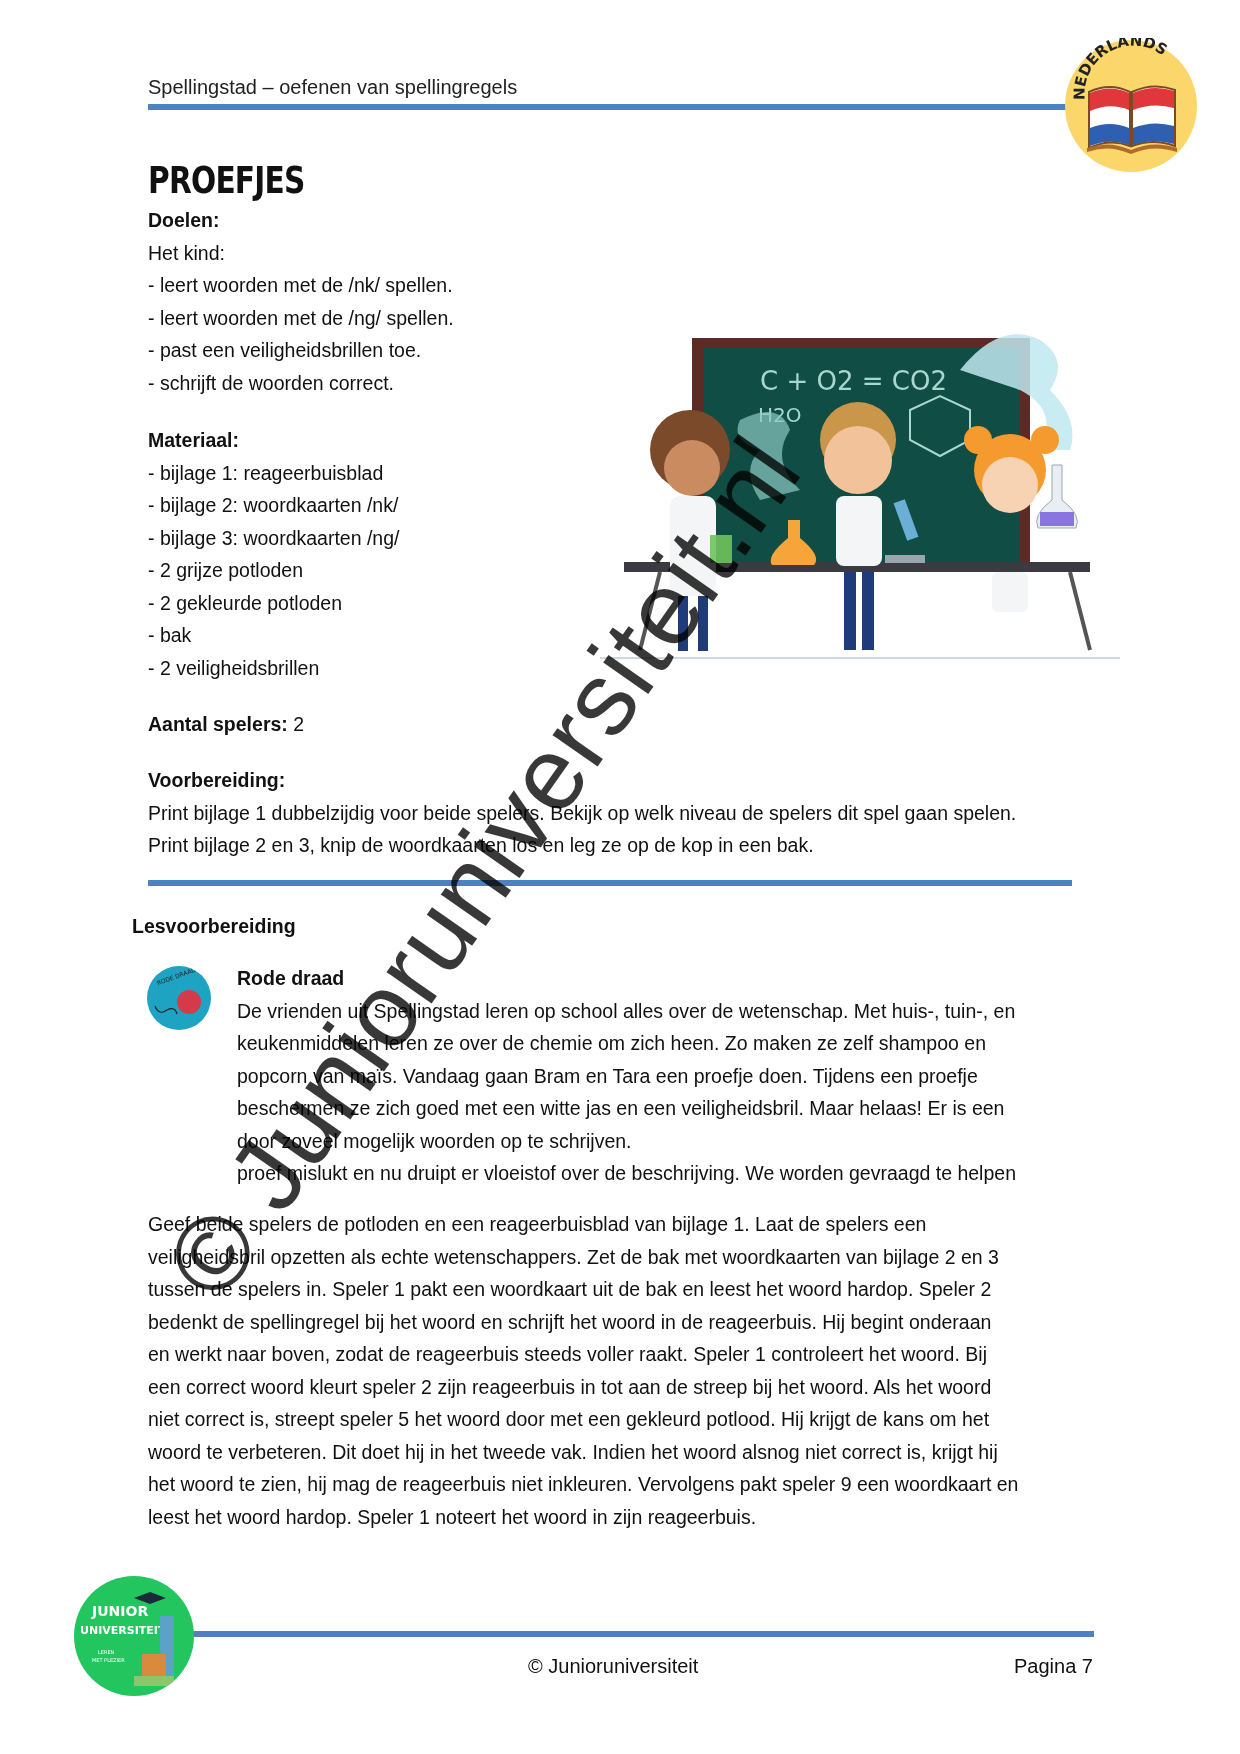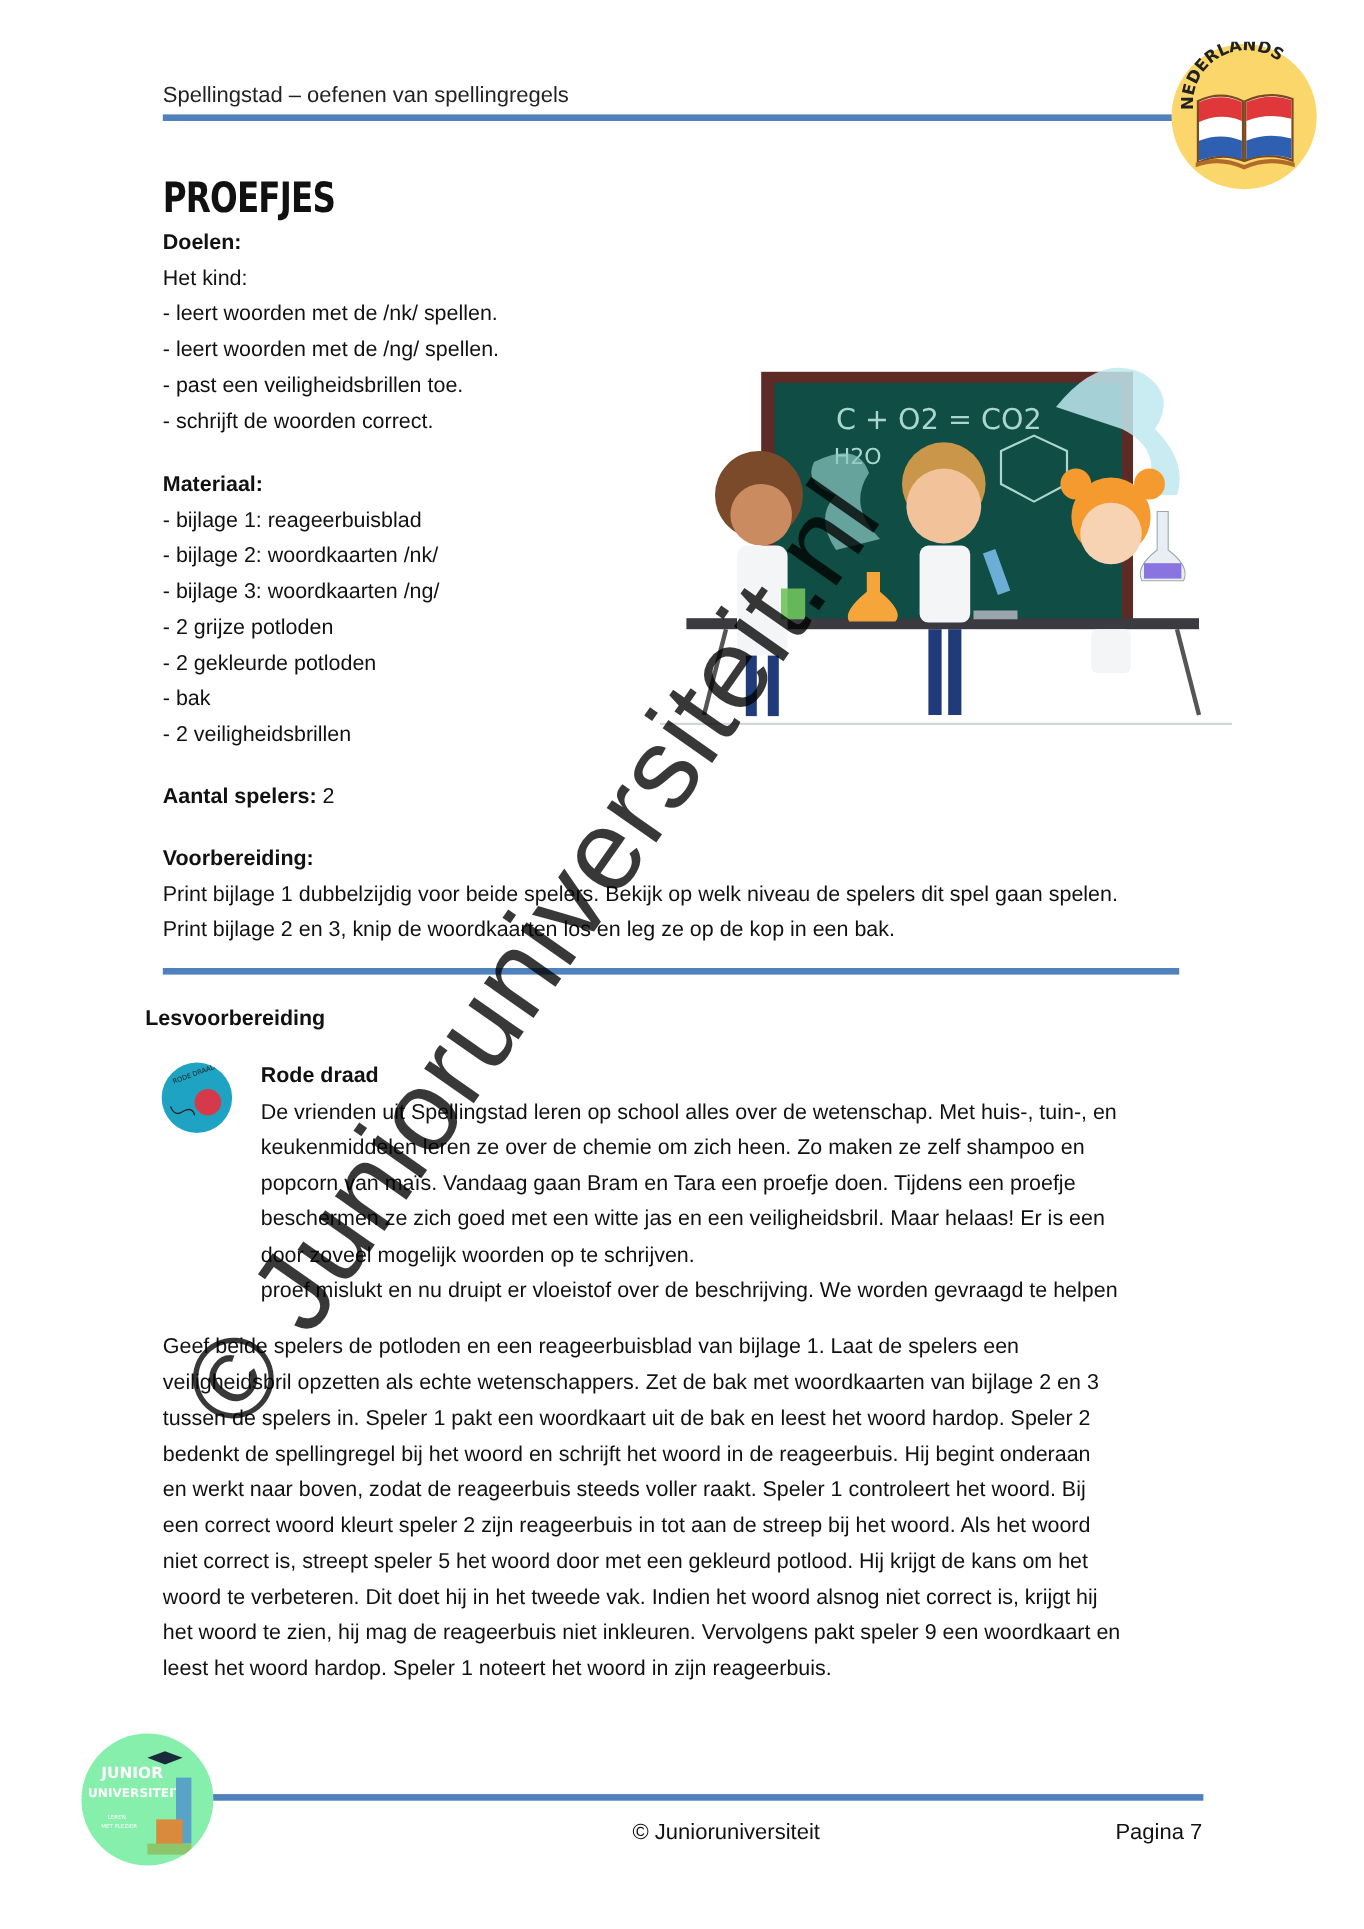--- a/index.html
+++ b/index.html
@@ -9,21 +9,21 @@
     .header-title { left: 148px; top: 76px; font-size: 20px; color: #222; }
     .rule { background: #4f81bd; height: 6px; }
     .h-title { left: 148px; top: 158px; font-family: "DejaVu Sans", sans-serif; font-weight: bold;
                font-size: 38px; letter-spacing: -1px; transform: scaleX(0.78); transform-origin: left;
                color: #111; }
     .text { font-size: 19.5px; line-height: 32.5px; color: #111; }
     .bold { font-weight: bold; }
     .line { white-space: nowrap; }
     .para { left: 148px; width: 960px; }
     .para2 { left: 237px; width: 870px; }
-    .footer-copy { left: 528px; top: 1655px; font-size: 20px; margin-left: 47px; }
+    .footer-copy { left: 528px; top: 1655px; font-size: 20px; }
     .footer-page { left: 1014px; top: 1655px; font-size: 20px; }
     .watermark { left: 240px; top: 1200px; transform-origin: left bottom; transform: rotate(-55deg);
                  font-size: 104px; color: rgba(0,0,0,0.78); white-space: nowrap; font-family: "Liberation Sans", sans-serif;
                  pointer-events: none; letter-spacing: 1px; }
     .logo-round { border-radius: 50%; overflow: hidden; }
   </style>
 </head>
 <body>
 
 <div class="abs header-title">Spellingstad – oefenen van spellingregels</div>
@@ -156,21 +156,21 @@
   <div class="line">bedenkt de spellingregel bij het woord en schrijft het woord in de reageerbuis. Hij begint onderaan</div>
   <div class="line">en werkt naar boven, zodat de reageerbuis steeds voller raakt. Speler 1 controleert het woord. Bij</div>
   <div class="line">een correct woord kleurt speler 2 zijn reageerbuis in tot aan de streep bij het woord. Als het woord</div>
   <div class="line">niet correct is, streept speler 5 het woord door met een gekleurd potlood. Hij krijgt de kans om het</div>
   <div class="line">woord te verbeteren. Dit doet hij in het tweede vak. Indien het woord alsnog niet correct is, krijgt hij</div>
   <div class="line">het woord te zien, hij mag de reageerbuis niet inkleuren. Vervolgens pakt speler 9 een woordkaart en</div>
   <div class="line">leest het woord hardop. Speler 1 noteert het woord in zijn reageerbuis.</div>
 </div>
 
 <div class="abs rule" style="left:190px; top:1631px; width:904px;"></div>
-<div class="abs logo-round" style="left:74px; top:1576px; width:120px; height:120px; background:#86efac;">
+<div class="abs logo-round" style="left:74px; top:1576px; width:120px; height:120px; background:#22c55e;">
   <svg width="120" height="120" viewBox="0 0 120 120">
     <text x="18" y="40" font-family="DejaVu Sans, sans-serif" font-weight="bold" font-size="14" fill="#fff">JUNIOR</text>
     <text x="6" y="58" font-family="DejaVu Sans, sans-serif" font-weight="bold" font-size="11" fill="#fff">UNIVERSITEIT</text>
     <text x="24" y="78" font-family="DejaVu Sans, sans-serif" font-size="5" fill="#fff">LEREN</text>
     <text x="18" y="86" font-family="DejaVu Sans, sans-serif" font-size="5" fill="#fff">MET PLEZIER</text>
     <polygon points="60,22 76,16 92,22 76,28" fill="#1b2a3a"></polygon>
     <rect x="86" y="40" width="14" height="60" fill="#5aa3c8"></rect>
     <rect x="68" y="78" width="24" height="30" fill="#d98a3c"></rect>
     <rect x="60" y="100" width="40" height="10" fill="#8cc56a"></rect>
   </svg>

